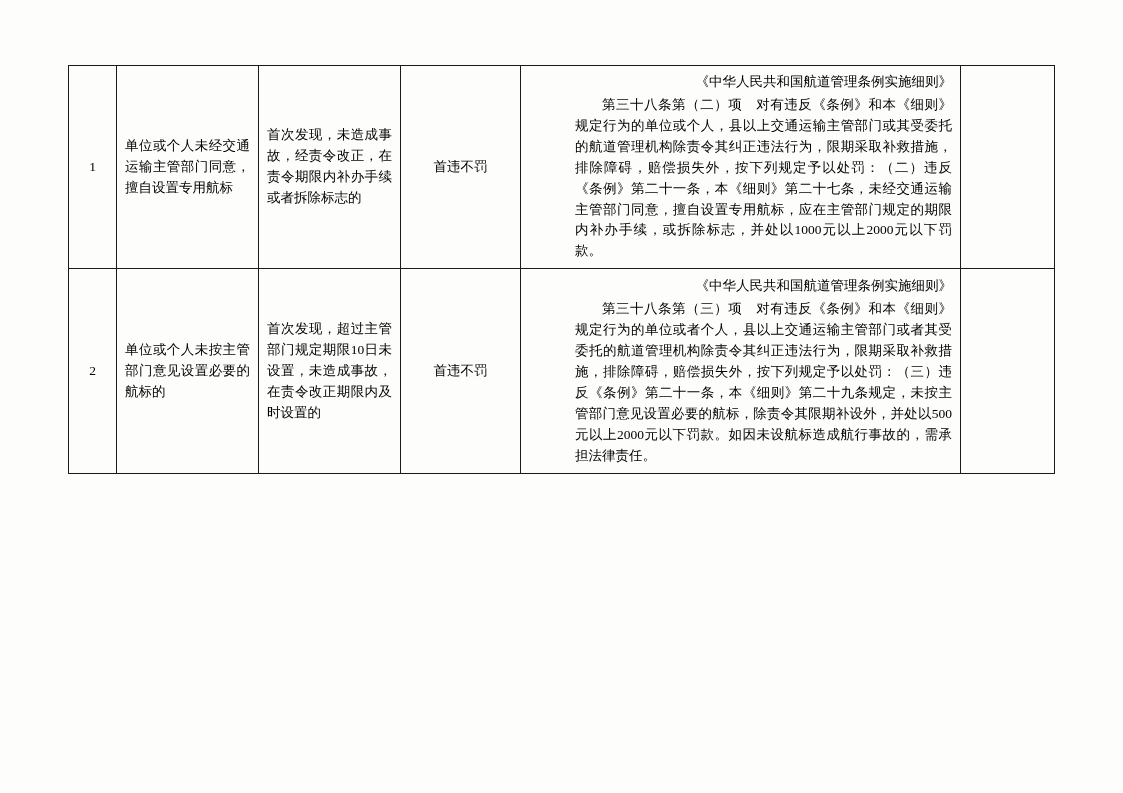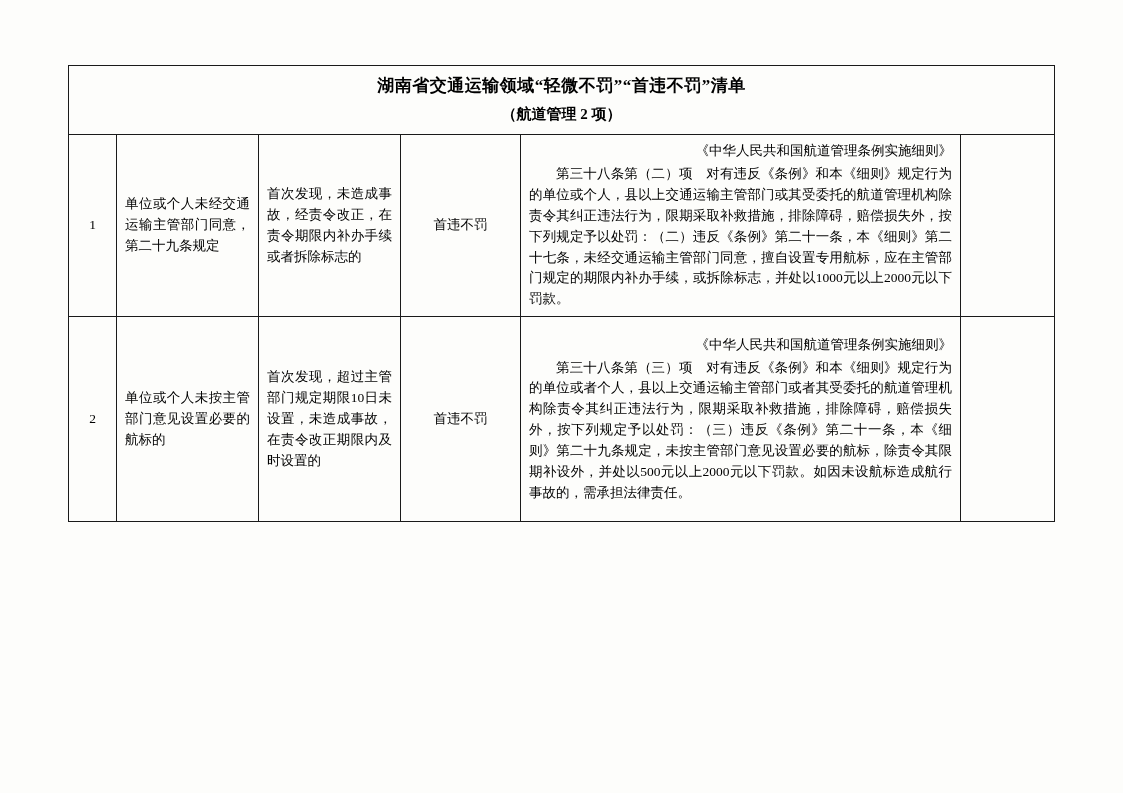--- a/index.html
+++ b/index.html
@@ -81,20 +81,21 @@
     padding: 10px 12px;
   }
   .law-head {
     text-align: right;
     display: block;
     margin-bottom: 2px;
   }
   .law-body {
     display: block;
     text-indent: 2em;
+    margin-left: 46px;
   }
   .row-body td {
     vertical-align: middle;
   }
   .r1 { height: 175px; }
   .r2 { height: 205px; }
   .note-cell { }
 </style>
 </head>
 <body>
@@ -103,29 +104,23 @@
   <table class="doc-table">
     <colgroup>
       <col class="col-seq">
       <col class="col-act">
       <col class="col-cond">
       <col class="col-type">
       <col class="col-law">
       <col class="col-note">
     </colgroup>
     <tbody>
-      <tr>
-        <td class="title-cell" colspan="6">
-          <div class="title-line1">湖南省交通运输领域“轻微不罚”“首违不罚”清单</div>
-          <div class="title-line2">（航道管理 2 项）</div>
-        </td>
-      </tr>
       <tr class="row-body r1">
         <td class="cell-center">1</td>
-        <td class="cell-just">单位或个人未经交通运输主管部门同意，第二十九条规定</td>
+        <td class="cell-just">单位或个人未经交通运输主管部门同意，擅自设置专用航标</td>
         <td class="cell-just">首次发现，未造成事故，经责令改正，在责令期限内补办手续或者拆除标志的</td>
         <td class="cell-center">首违不罚</td>
         <td class="law-cell">
           <span class="law-head">《中华人民共和国航道管理条例实施细则》</span>
           <span class="law-body">第三十八条第（二）项　对有违反《条例》和本《细则》规定行为的单位或个人，县以上交通运输主管部门或其受委托的航道管理机构除责令其纠正违法行为，限期采取补救措施，排除障碍，赔偿损失外，按下列规定予以处罚：（二）违反《条例》第二十一条，本《细则》第二十七条，未经交通运输主管部门同意，擅自设置专用航标，应在主管部门规定的期限内补办手续，或拆除标志，并处以1000元以上2000元以下罚款。</span>
         </td>
         <td class="note-cell"></td>
       </tr>
       <tr class="row-body r2">
         <td class="cell-center">2</td>

